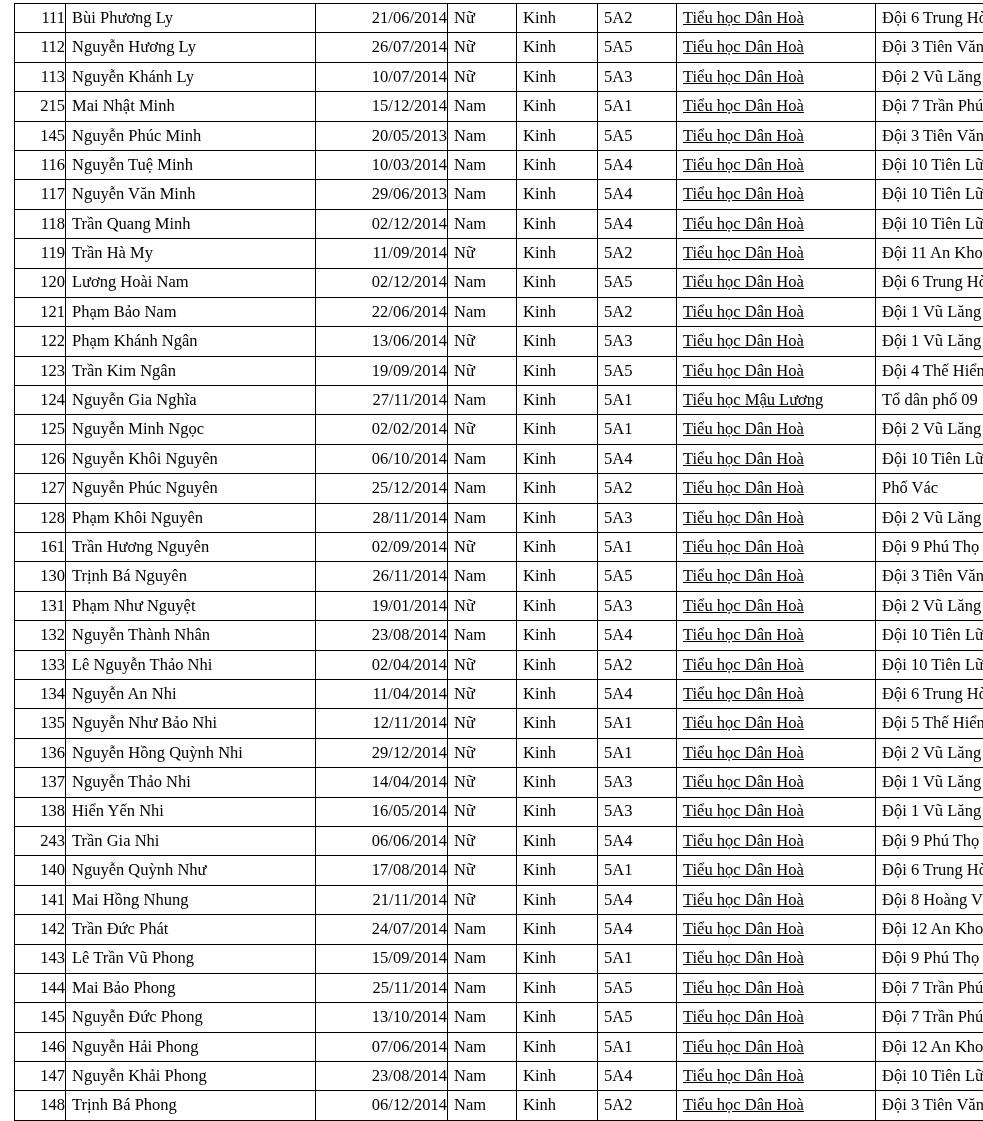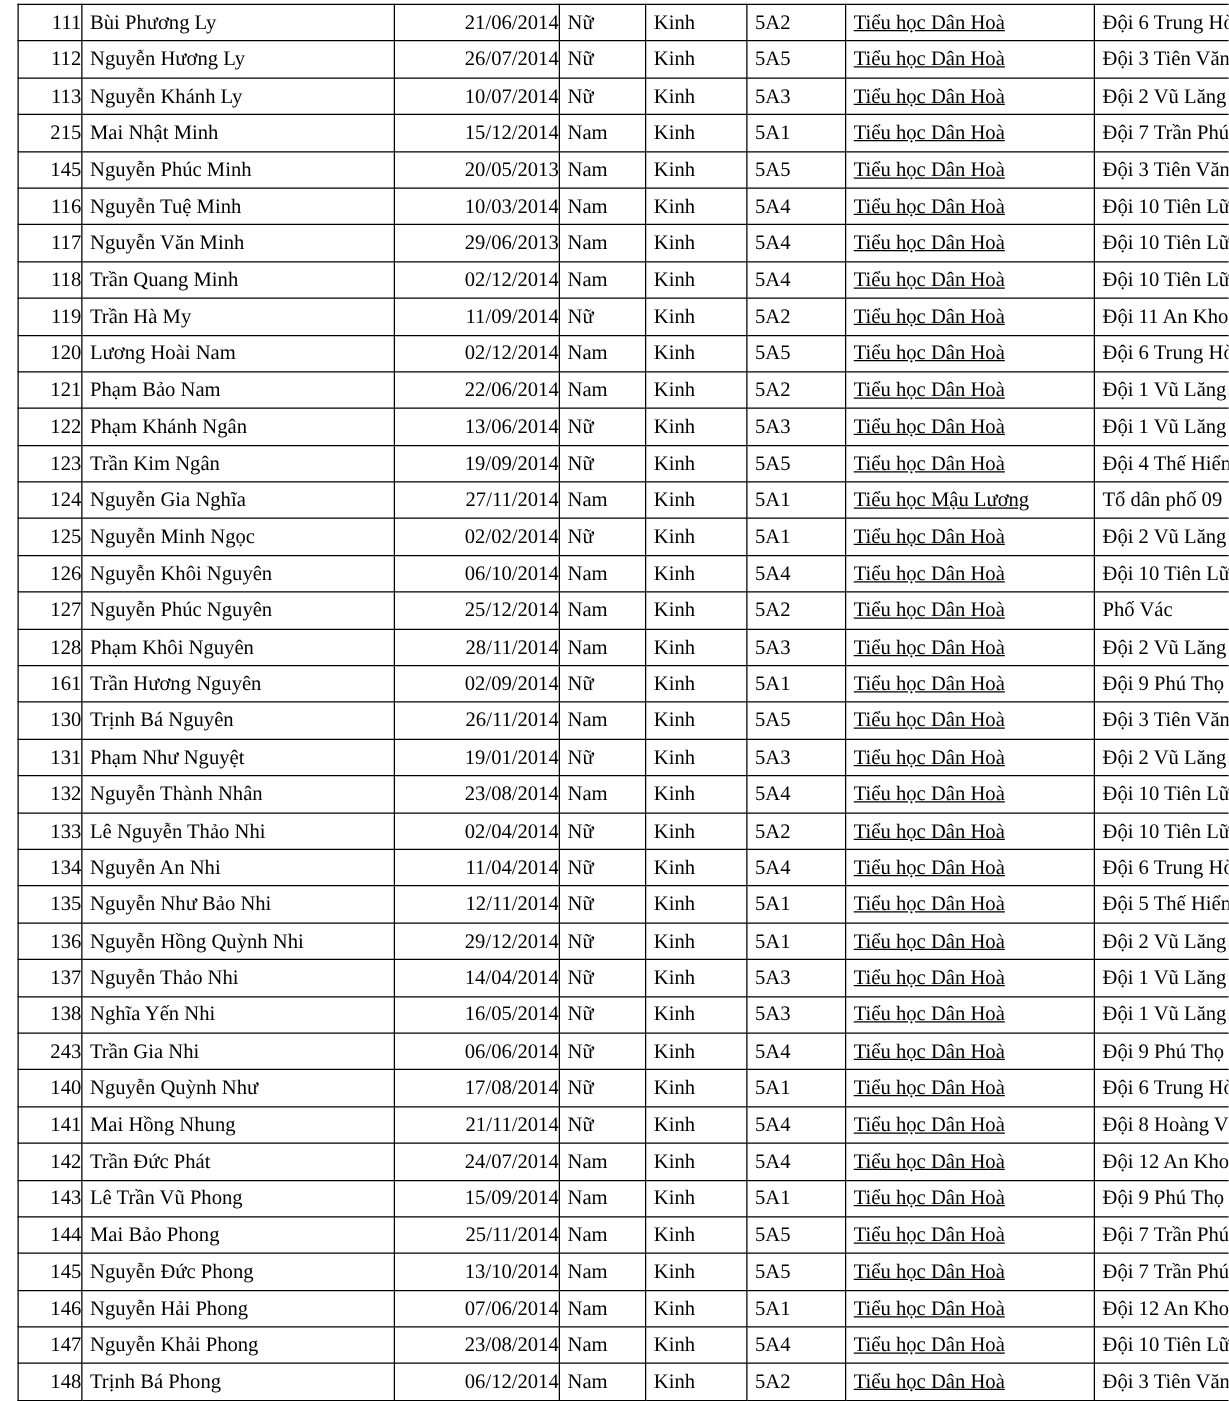--- a/index.html
+++ b/index.html
@@ -315,21 +315,21 @@
           <td class="c-name">Nguyễn Thảo Nhi</td>
           <td class="c-dob">14/04/2014</td>
           <td class="c-sex">Nữ</td>
           <td class="c-ethnic">Kinh</td>
           <td class="c-class">5A3</td>
           <td class="c-school">Tiểu học Dân Hoà</td>
           <td class="c-addr">Đội 1 Vũ Lăng</td>
         </tr>
         <tr>
           <td class="c-stt">138</td>
-          <td class="c-name">Nghĩa Yến Nhi</td>
+          <td class="c-name">Hiển Yến Nhi</td>
           <td class="c-dob">16/05/2014</td>
           <td class="c-sex">Nữ</td>
           <td class="c-ethnic">Kinh</td>
           <td class="c-class">5A3</td>
           <td class="c-school">Tiểu học Dân Hoà</td>
           <td class="c-addr">Đội 1 Vũ Lăng</td>
         </tr>
         <tr>
           <td class="c-stt">243</td>
           <td class="c-name">Trần Gia Nhi</td>

